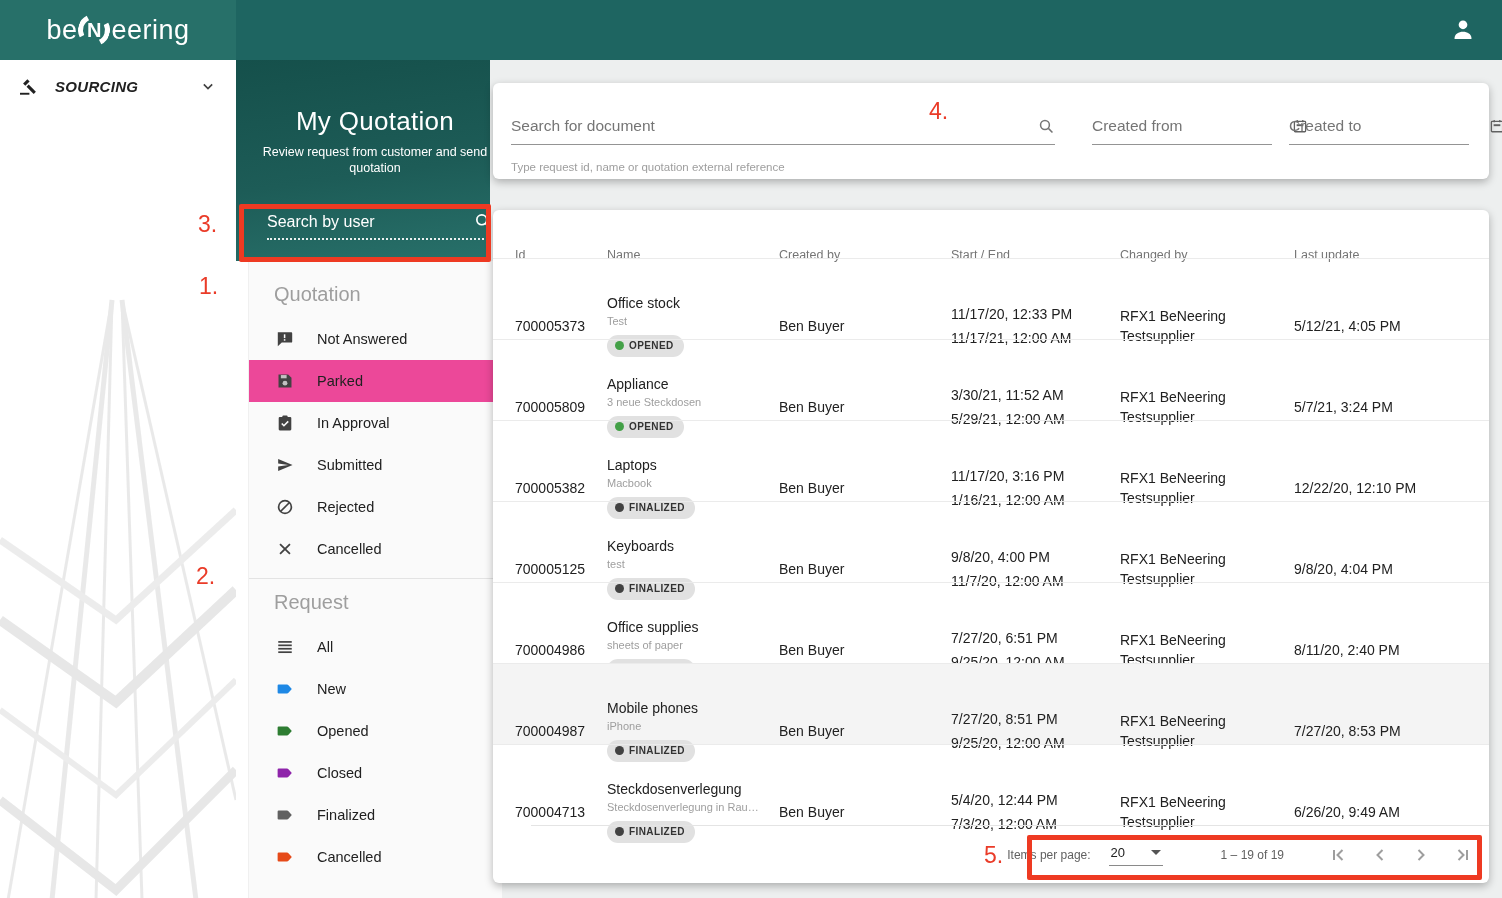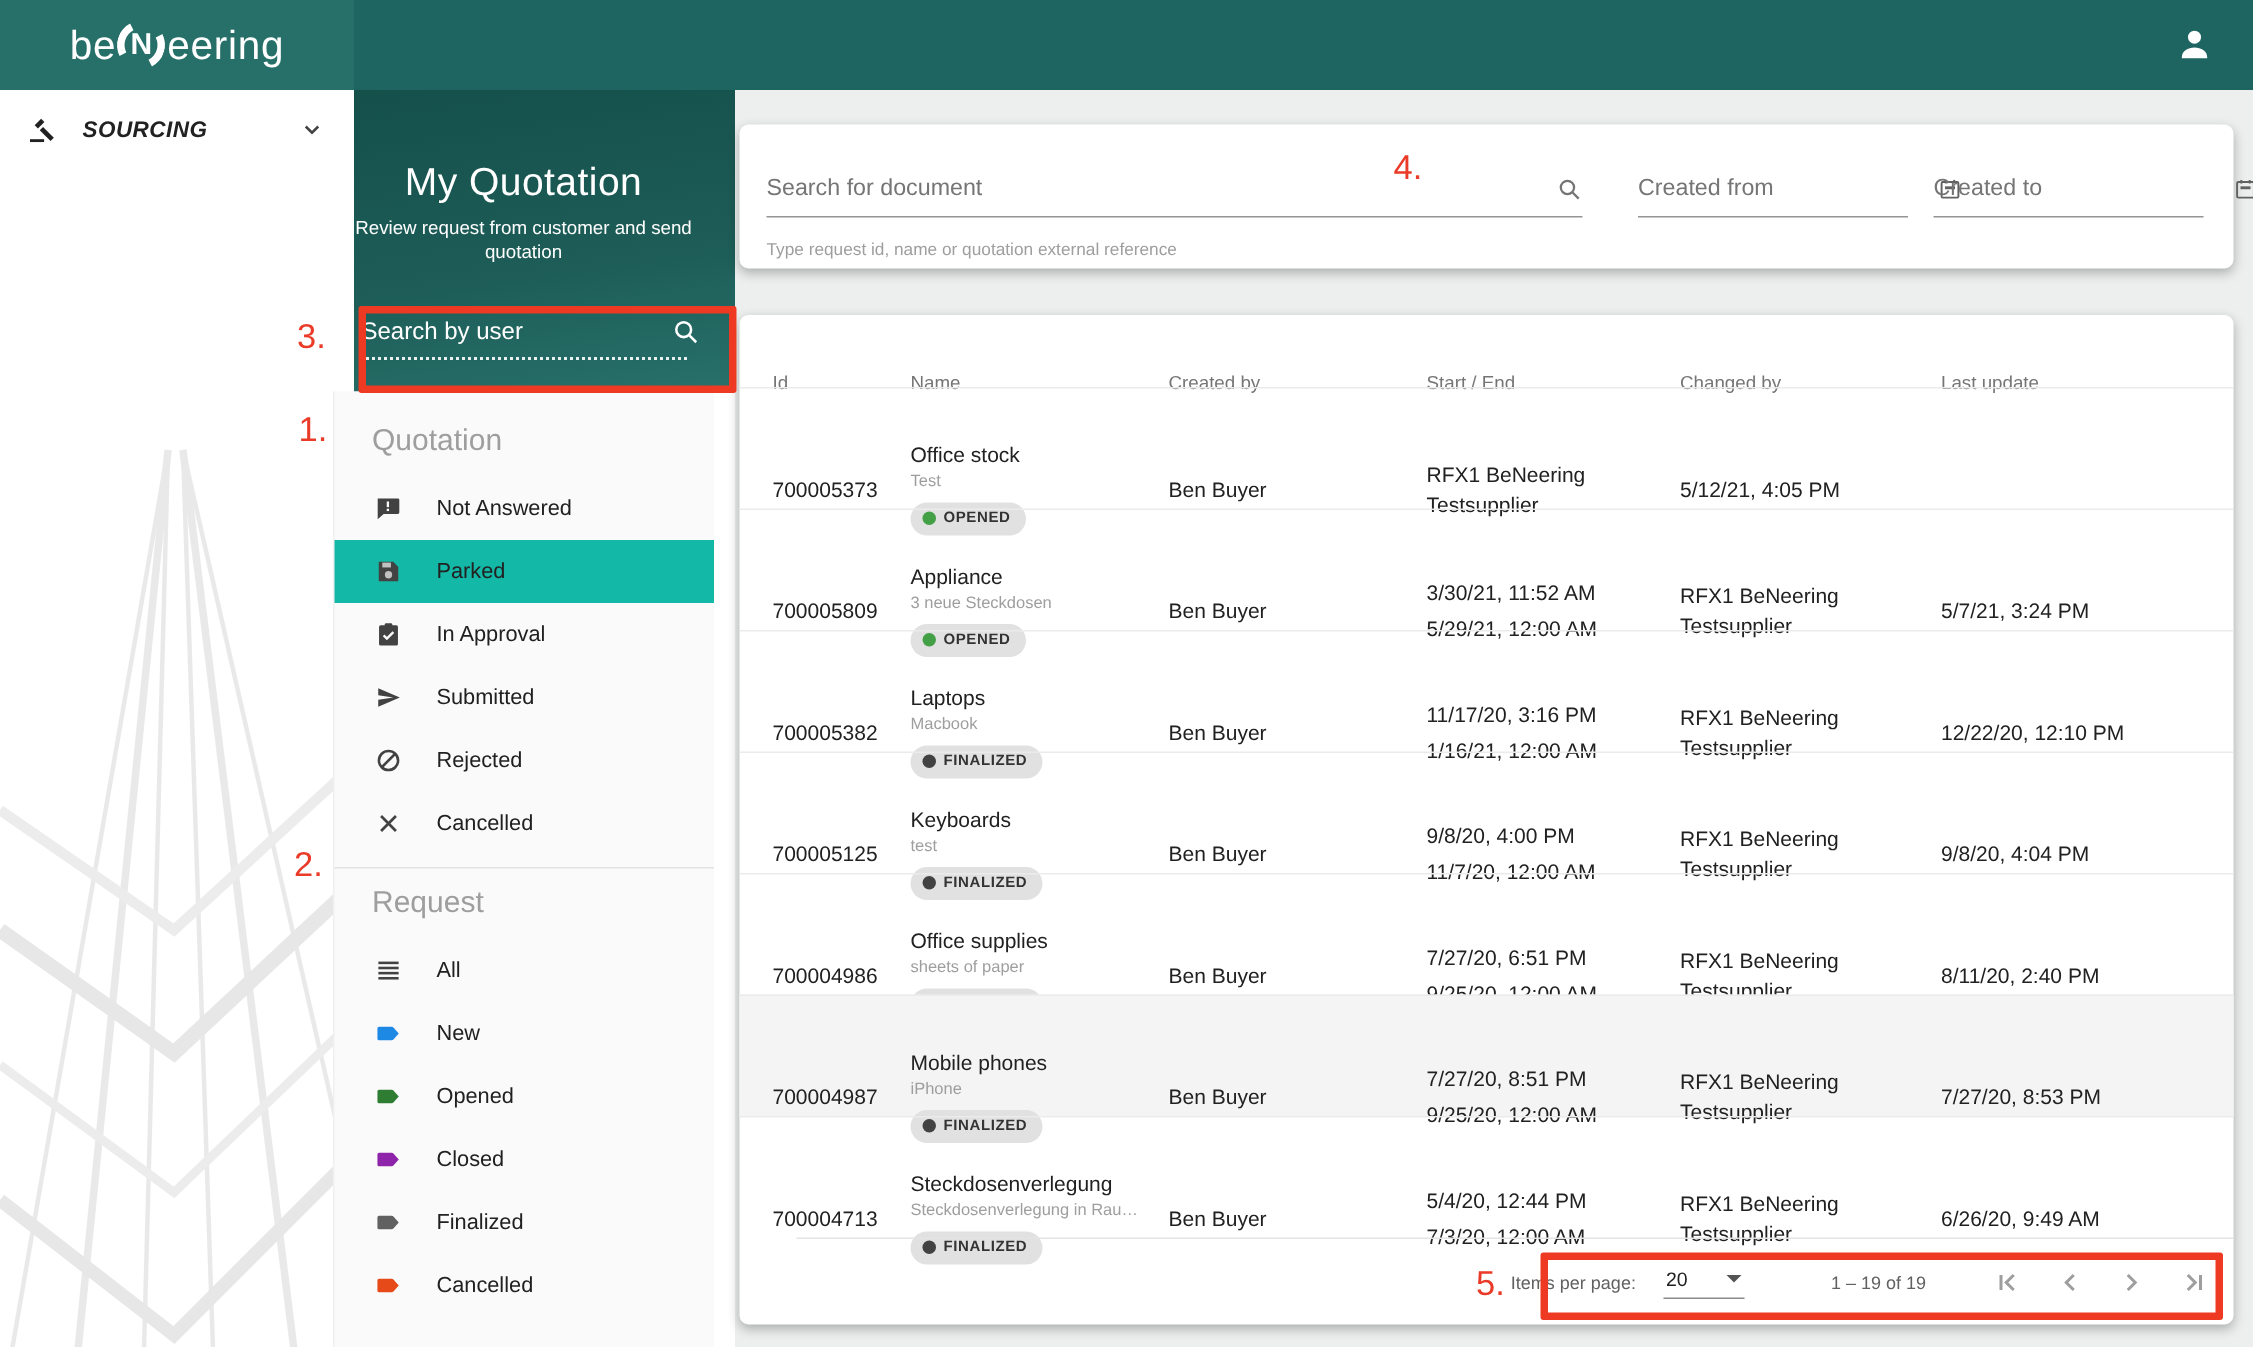--- a/index.html
+++ b/index.html
@@ -22,32 +22,32 @@
   .watermark { position:absolute; top:180px; left:0; opacity:.55; }
   .sourcing-row { position:relative; display:flex; align-items:center; height:52px; padding:0 18px; gap:17px; cursor:pointer; }
   .sourcing-label { font-size:15px; font-weight:bold; color:#212121; letter-spacing:.3px; }
   .sourcing-row .chev { margin-left:auto; }
 
   
   .teal-band { position:absolute; top:60px; left:236px; width:1266px; height:201px; z-index:0;
       background:linear-gradient(172deg, #15504b 0%, #1d5c57 35%, #2d7a73 75%, #3f928a 100%); }
 
   
-  .mid-col { position:absolute; top:60px; left:222px; width:254px; height:838px; z-index:1; }
+  .mid-col { position:absolute; top:60px; left:248px; width:254px; height:838px; z-index:1; }
   .mid-title { position:relative; padding-top:46px; text-align:center; color:#fff; }
   .mid-title h1 { font-size:26px; font-weight:500; letter-spacing:.3px; }
   .mid-title p { font-size:12.5px; font-weight:500; margin-top:7px; line-height:1.3; padding:0 10px; }
   .user-search { position:absolute; top:146px; left:0; width:254px; height:55px; padding:6px 18px 0 19px; }
   .user-search-inner { display:flex; align-items:center; border-bottom:2px dotted rgba(255,255,255,.9); padding-bottom:7px; }
   .user-search input { flex:1; background:transparent; border:none; outline:none; color:#fff; font-size:16px; font-family:inherit; }
   .user-search input::placeholder { color:#fff; opacity:1; }
   .menu { position:absolute; top:201px; left:0; width:254px; height:637px; background:#fafafa; border-left:1px solid #f0f0f0; padding-top:12px; }
   .menu-label { font-size:20px; color:#9e9e9e; padding:10px 0 12px 25px; }
   .menu-item { display:flex; align-items:center; gap:23px; height:42px; padding-left:27px; font-size:14.5px; color:#212121; cursor:pointer; }
-  .menu-item.selected { background:#14b8a6; }
+  .menu-item.selected { background:#ec4899; }
   .menu-divider { border-top:1px solid #e3e3e3; margin:8px 0 2px; }
 
   
   .main { position:absolute; top:60px; left:490px; width:1012px; height:838px; background:#edefef; z-index:0; }
   .card { position:absolute; background:#fff; border-radius:6px; box-shadow:0 3px 8px rgba(0,0,0,.28); z-index:2; }
   .search-card { left:3px; top:23px; width:996px; height:96px; display:flex; padding:34px 20px 0 18px; }
   .doc-search { flex:1; position:relative; margin-right:20px; }
   .field-row { display:flex; align-items:center; border-bottom:1px solid #949494; padding-bottom:9px; }
   .field-row input { flex:1; border:none; outline:none; font-size:15.5px; color:#424242; font-family:inherit; background:transparent; }
   .field-row input::placeholder { color:#757575; opacity:1; }
@@ -349,20 +349,24 @@
         <div class="cell">700005373</div>
         <div class="cell">
           <div class="name-title">Office stock</div>
           <div class="name-sub">Test</div>
           <div class="badge">
               <span class="badge-dot" style="background: rgb(67, 160, 71);"></span>
               <span>OPENED</span>
             </div>
         </div>
         <div class="cell">Ben Buyer</div>
+        <div class="cell startend">
+          <div>11/17/20, 12:33 PM</div>
+            <div>11/17/21, 12:00 AM</div>
+        </div>
         <div class="cell" style="max-width:150px;">RFX1 BeNeering Testsupplier</div>
         <div class="cell">5/12/21, 4:05 PM</div>
       </div>
 
       <div class="grid trow">
         <div class="cell">700005809</div>
         <div class="cell">
           <div class="name-title">Appliance</div>
           <div class="name-sub">3 neue Steckdosen</div>
           <div class="badge">

